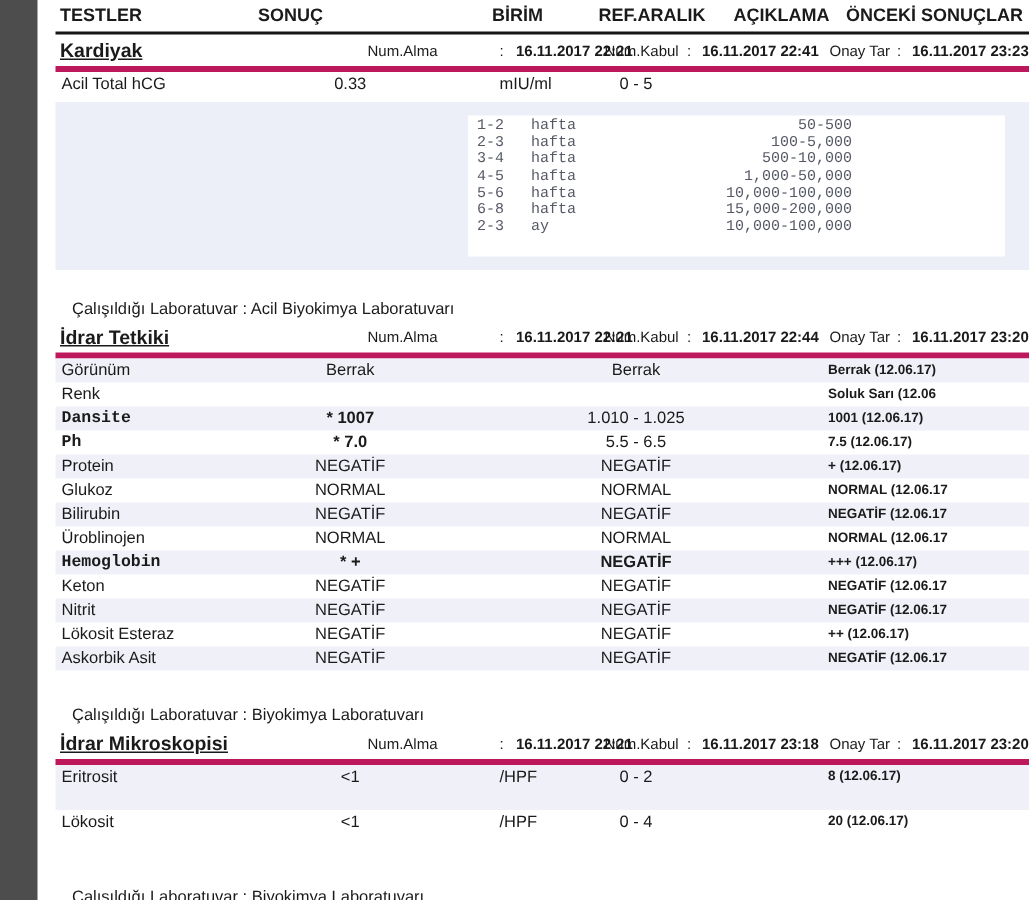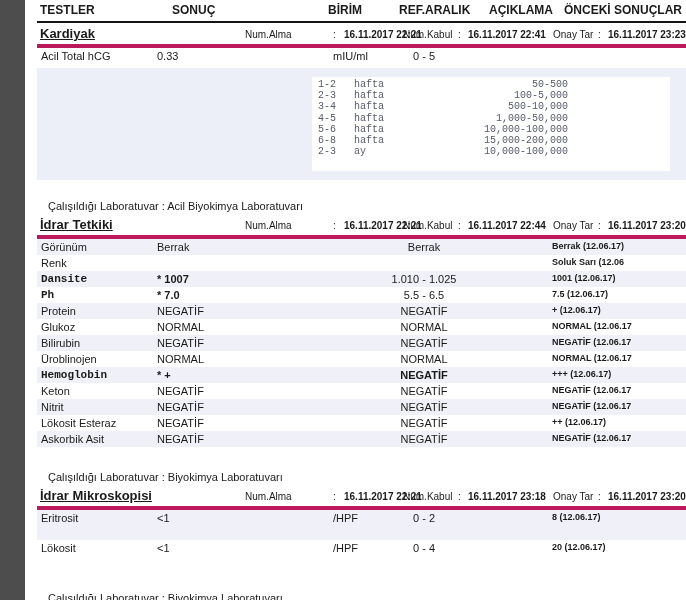--- a/index.html
+++ b/index.html
@@ -29,21 +29,21 @@
   .m-l1{left:208px;} .m-c1{left:296px;} .m-d1{left:307px;}
   .m-l2{left:366px;} .m-c2{left:421px;} .m-d2{left:431px;}
   .m-l3{left:516px;} .m-c3{left:561px;} .m-d3{left:571px;}
 
   
   .rows{position:relative;}
   .row{position:relative;height:16px;font-size:11px;}
   .rows.striped .row:nth-child(odd){background:#f0f1f8;}
   .row span{position:absolute;top:2px;white-space:nowrap;}
   .c-name{left:4px;}
-  .c-result{left:120px;width:153px;text-align:left;}
+  .c-result{left:120px;width:153px;text-align:center;}
   .c-unit{left:296px;}
   .c-ref{left:322px;width:130px;text-align:center;}
   .c-prev{left:515px;width:107px;overflow:hidden;font-weight:bold;font-size:9px;top:3px;white-space:pre;}
   .row.bold .c-name{font-weight:bold;font-family:Liberation Mono, monospace;}
   .row.bold .c-result{font-weight:bold;}
   .row .c-ref.boldref{font-weight:bold;}
   .row-tall{height:30px;}
 
   
   .hcg-panel{margin-top:4px;height:112px;background:#edeff8;position:relative;}

